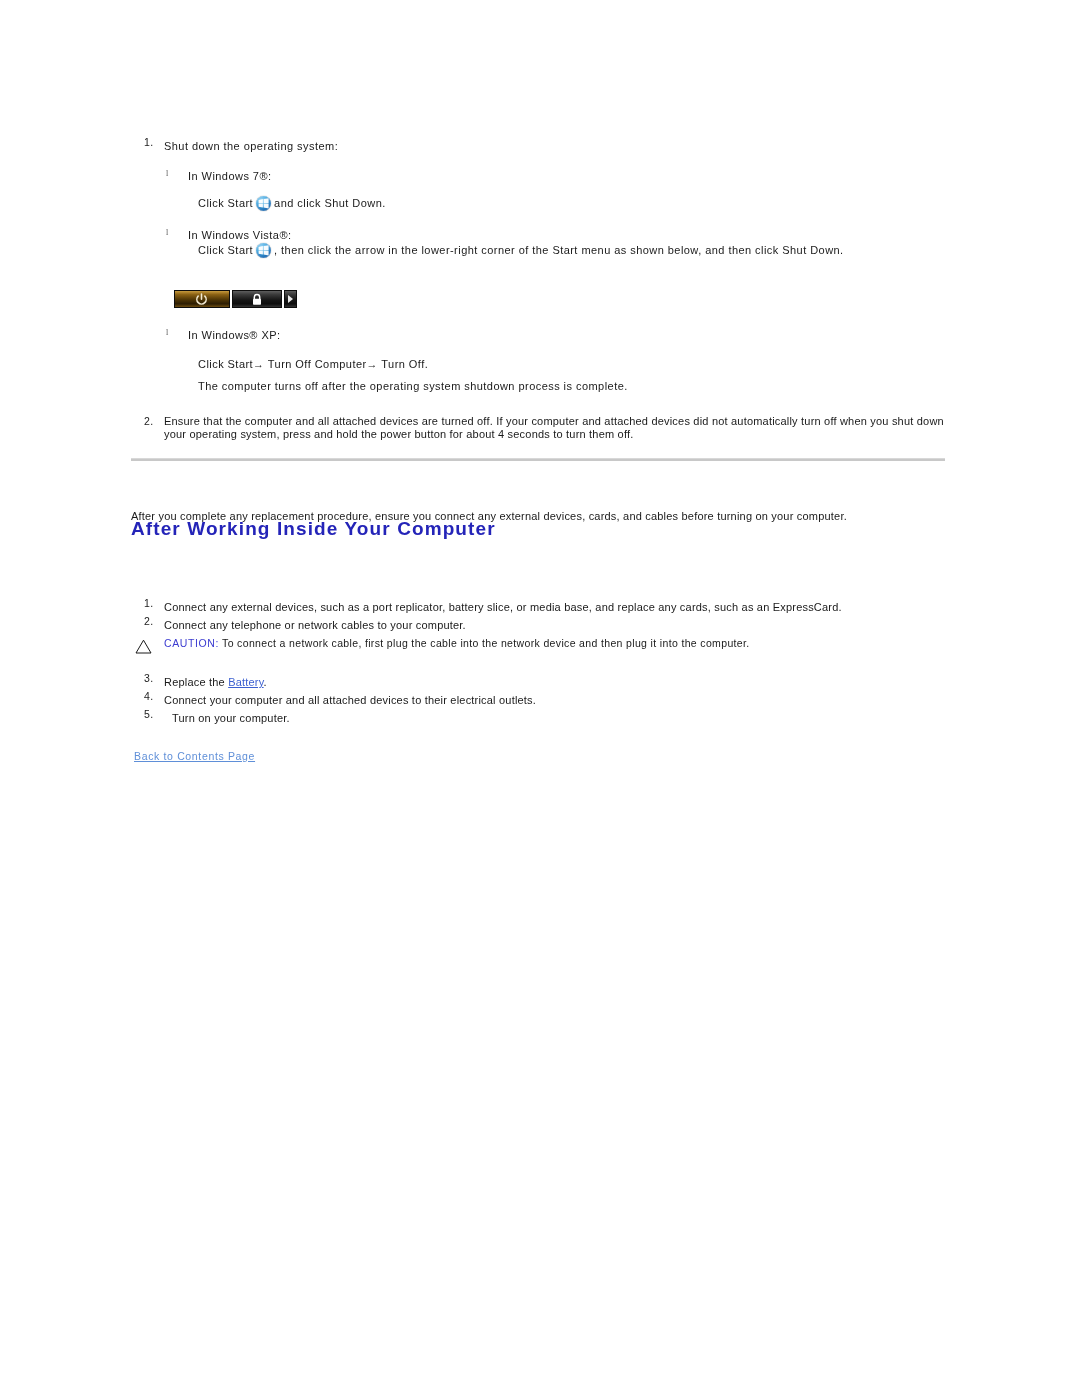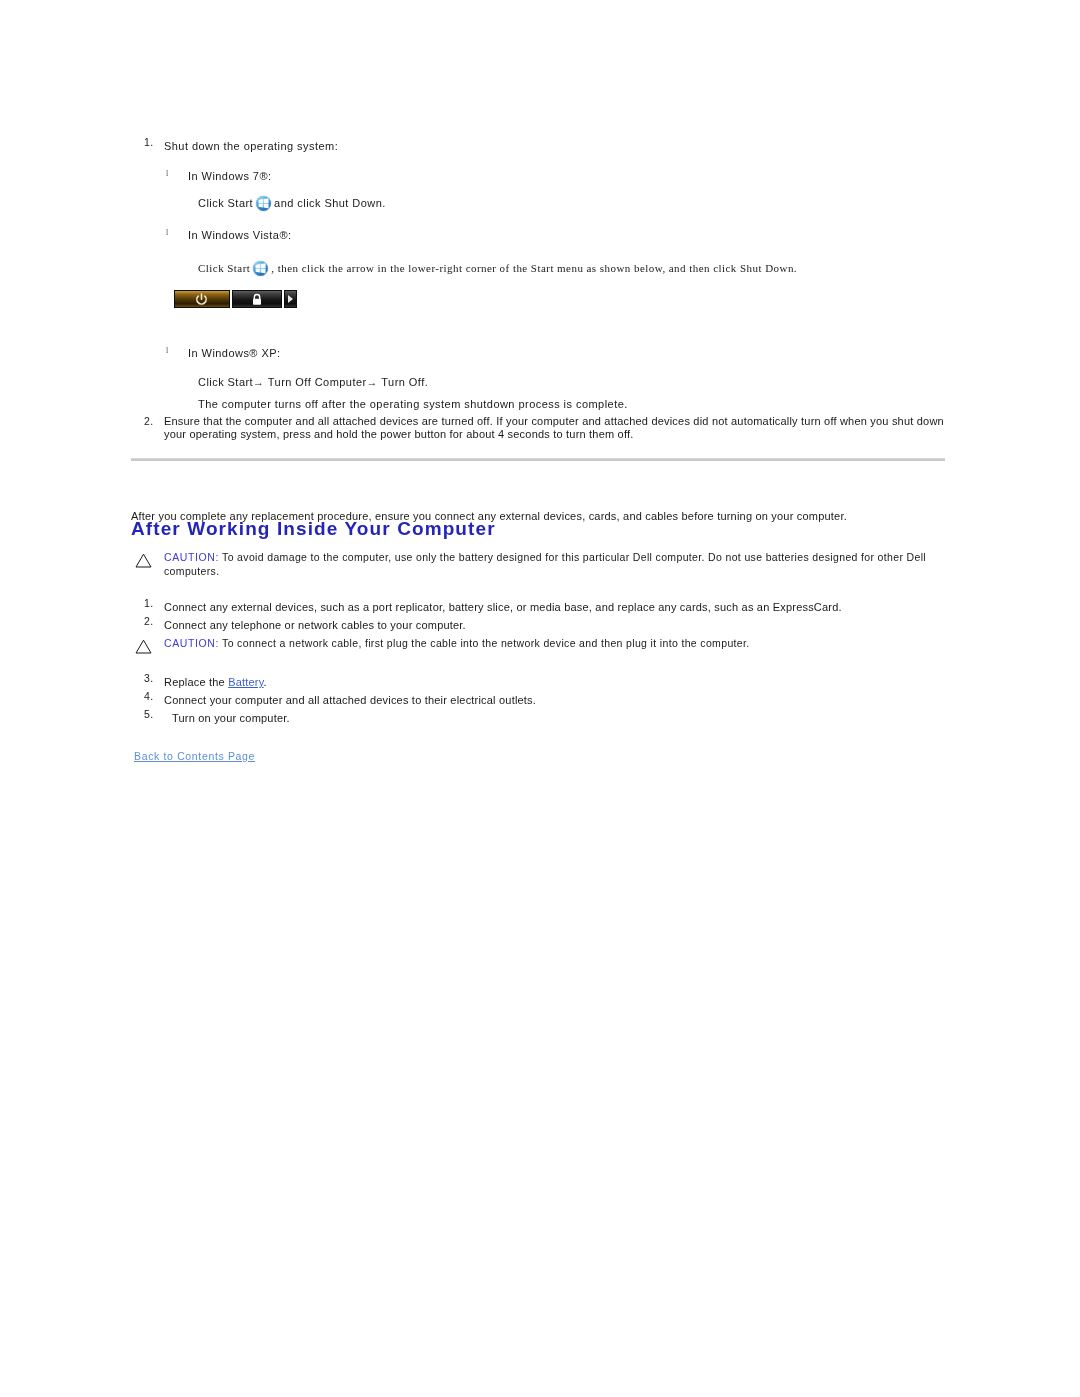--- a/index.html
+++ b/index.html
@@ -223,21 +223,21 @@
                   <path d="M5.6 1.0 L10.6 0.2 L10.6 5.0 L5.6 5.0 Z" fill="#ffffff" opacity="0.95"></path>
                   <path d="M0.6 5.6 L4.9 5.6 L4.9 9.5 L0.6 8.7 Z" fill="#ffffff" opacity="0.95"></path>
                   <path d="M5.6 5.6 L10.6 5.6 L10.6 10.4 L5.6 9.6 Z" fill="#ffffff" opacity="0.95"></path>
                 </svg></span><span>and click Shut Down.</span>
           </div>
         </li>
 
         <li class="subitem" style="margin-top:14px;">
           <span class="submark">l</span>
           <span class="t"><span>In Windows Vista</span><span>®</span><span>:</span></span>
-          <div class="t subbody" style="margin-top:18px;font-family:Liberation Serif, serif;">
+          <div class="t subbody" style="margin-top:0;">
             <span>Click Start</span><span class="orb"><svg width="11" height="11" viewBox="0 0 11 11">
                   <path d="M0.6 1.9 L4.9 1.1 L4.9 5.0 L0.6 5.0 Z" fill="#ffffff" opacity="0.95"></path>
                   <path d="M5.6 1.0 L10.6 0.2 L10.6 5.0 L5.6 5.0 Z" fill="#ffffff" opacity="0.95"></path>
                   <path d="M0.6 5.6 L4.9 5.6 L4.9 9.5 L0.6 8.7 Z" fill="#ffffff" opacity="0.95"></path>
                   <path d="M5.6 5.6 L10.6 5.6 L10.6 10.4 L5.6 9.6 Z" fill="#ffffff" opacity="0.95"></path>
                 </svg></span><span>, then click the arrow in the lower-right corner of the Start menu as shown below, and then click Shut Down.</span>
           </div>
         </li>
 
         <li class="subitem" style="margin-top:67px;">
@@ -275,28 +275,20 @@
       <span class="t wrap" style="display:block; letter-spacing:0.2px;">Ensure that the computer and all attached devices are turned off. If your computer and attached devices did not automatically turn off when you shut down your operating system, press and hold the power button for about 4 seconds to turn them off.</span>
     </li>
   </ol>
 
   <div class="hrule"></div>
 
   <div class="heading">After Working Inside Your Computer</div>
 
   <div class="t" style="position:absolute; left:131px; top:510px; letter-spacing:0.2px;">After you complete any replacement procedure, ensure you connect any external devices, cards, and cables before turning on your computer.</div>
 
-  <div class="caution" style="left:131px; top:551px; width:812px;">
-    <svg class="tri-icon" viewBox="0 0 17 15">
-      <path d="M8.5 1.2 L16 14 L1 14 Z" fill="none" stroke="#1a1a1a" stroke-width="1"></path>
-    </svg>
-    <div class="ctext">
-      <span class="clabel">CAUTION:</span><span> To avoid damage to the computer, use only the battery designed for this particular Dell computer. Do not use batteries designed for other Dell computers.</span>
-    </div>
-  </div>
 
   <ol class="olist" style="left:131px; top:597px; width:820px;">
     <li class="oitem">
       <span class="onum">1.</span>
       <span class="t" style="letter-spacing:0.2px;">Connect any external devices, such as a port replicator, battery slice, or media base, and replace any cards, such as an ExpressCard.</span>
     </li>
     <li class="oitem">
       <span class="onum">2.</span>
       <span class="t" style="letter-spacing:0.2px;">Connect any telephone or network cables to your computer.</span>
     </li>

